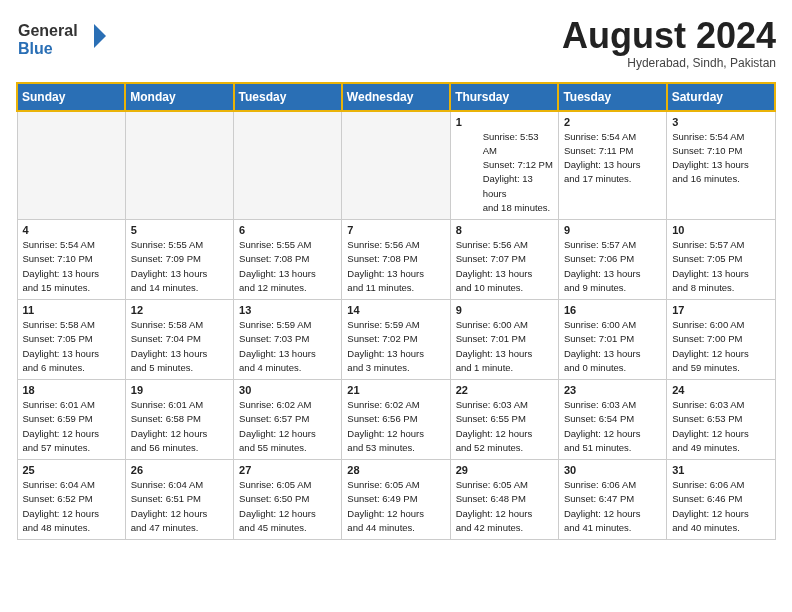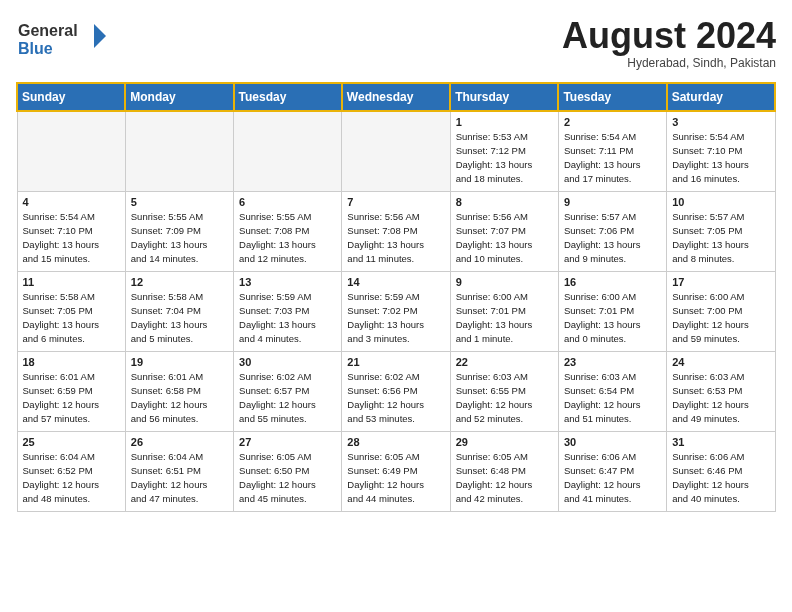--- a/index.html
+++ b/index.html
@@ -100,21 +100,21 @@
       </tr>
   </thead>
   <tbody id="calendar-body">
       <tr>
         <td class="empty"></td>
         <td class="empty"></td>
         <td class="empty"></td>
         <td class="empty"></td>
         <td>
           <span class="day-num">1</span>
-          <div class="day-info" style="white-space: pre-line;">Sunrise: 5:53 AM
+          <div class="day-info" style="white-space: pre-line; margin-left: 27px;">Sunrise: 5:53 AM
 Sunset: 7:12 PM
 Daylight: 13 hours
 and 18 minutes.</div>
         </td>
         <td>
           <span class="day-num">2</span>
           <div class="day-info" style="white-space: pre-line;">Sunrise: 5:54 AM
 Sunset: 7:11 PM
 Daylight: 13 hours
 and 17 minutes.</div>

